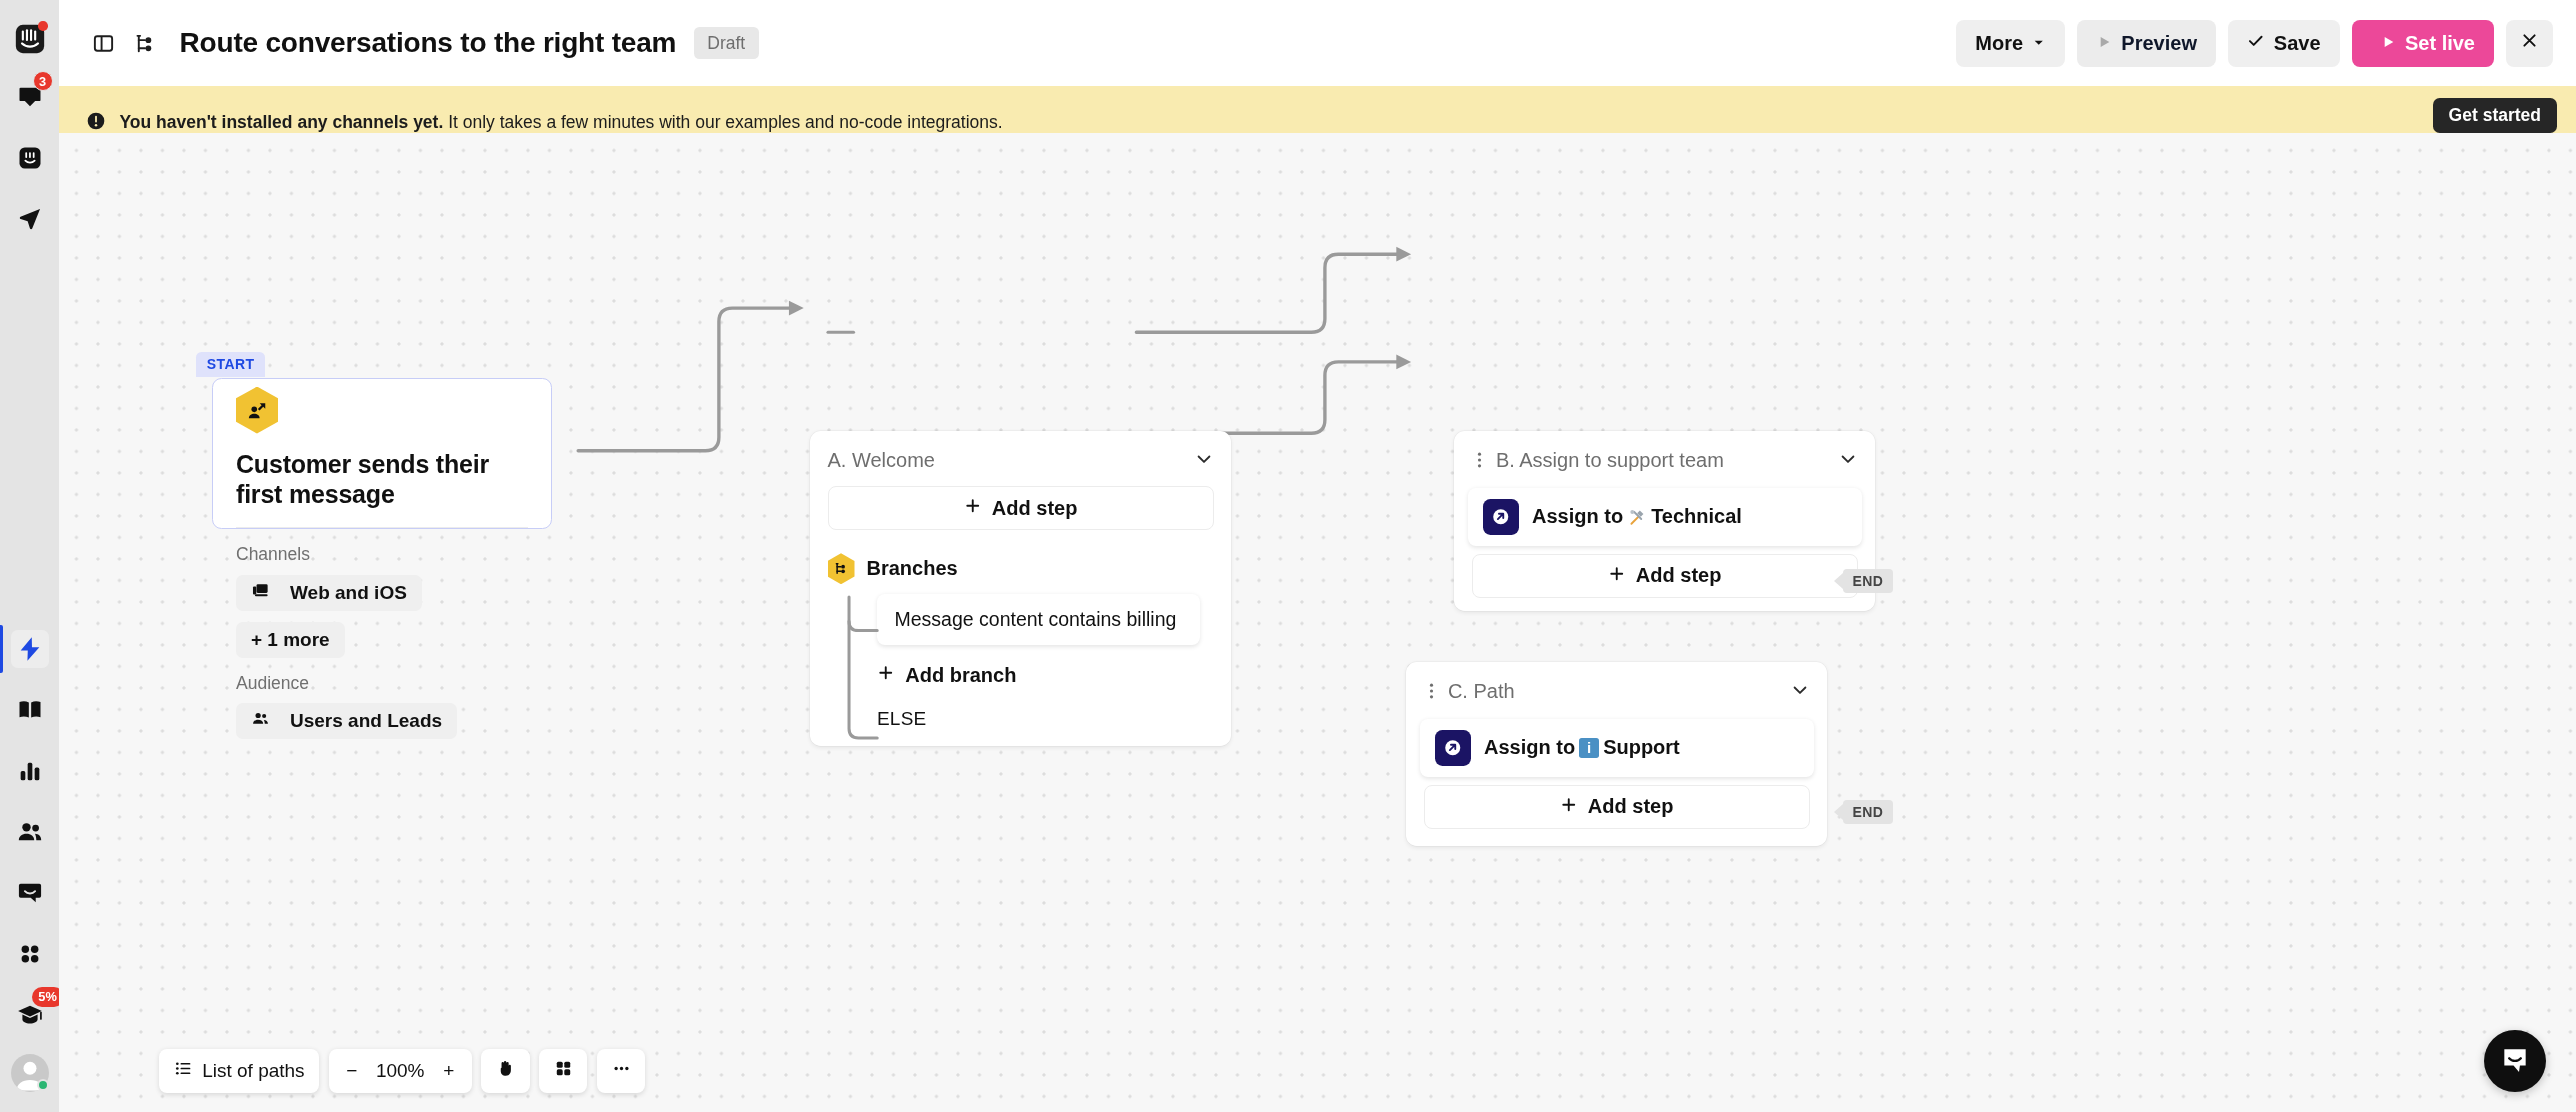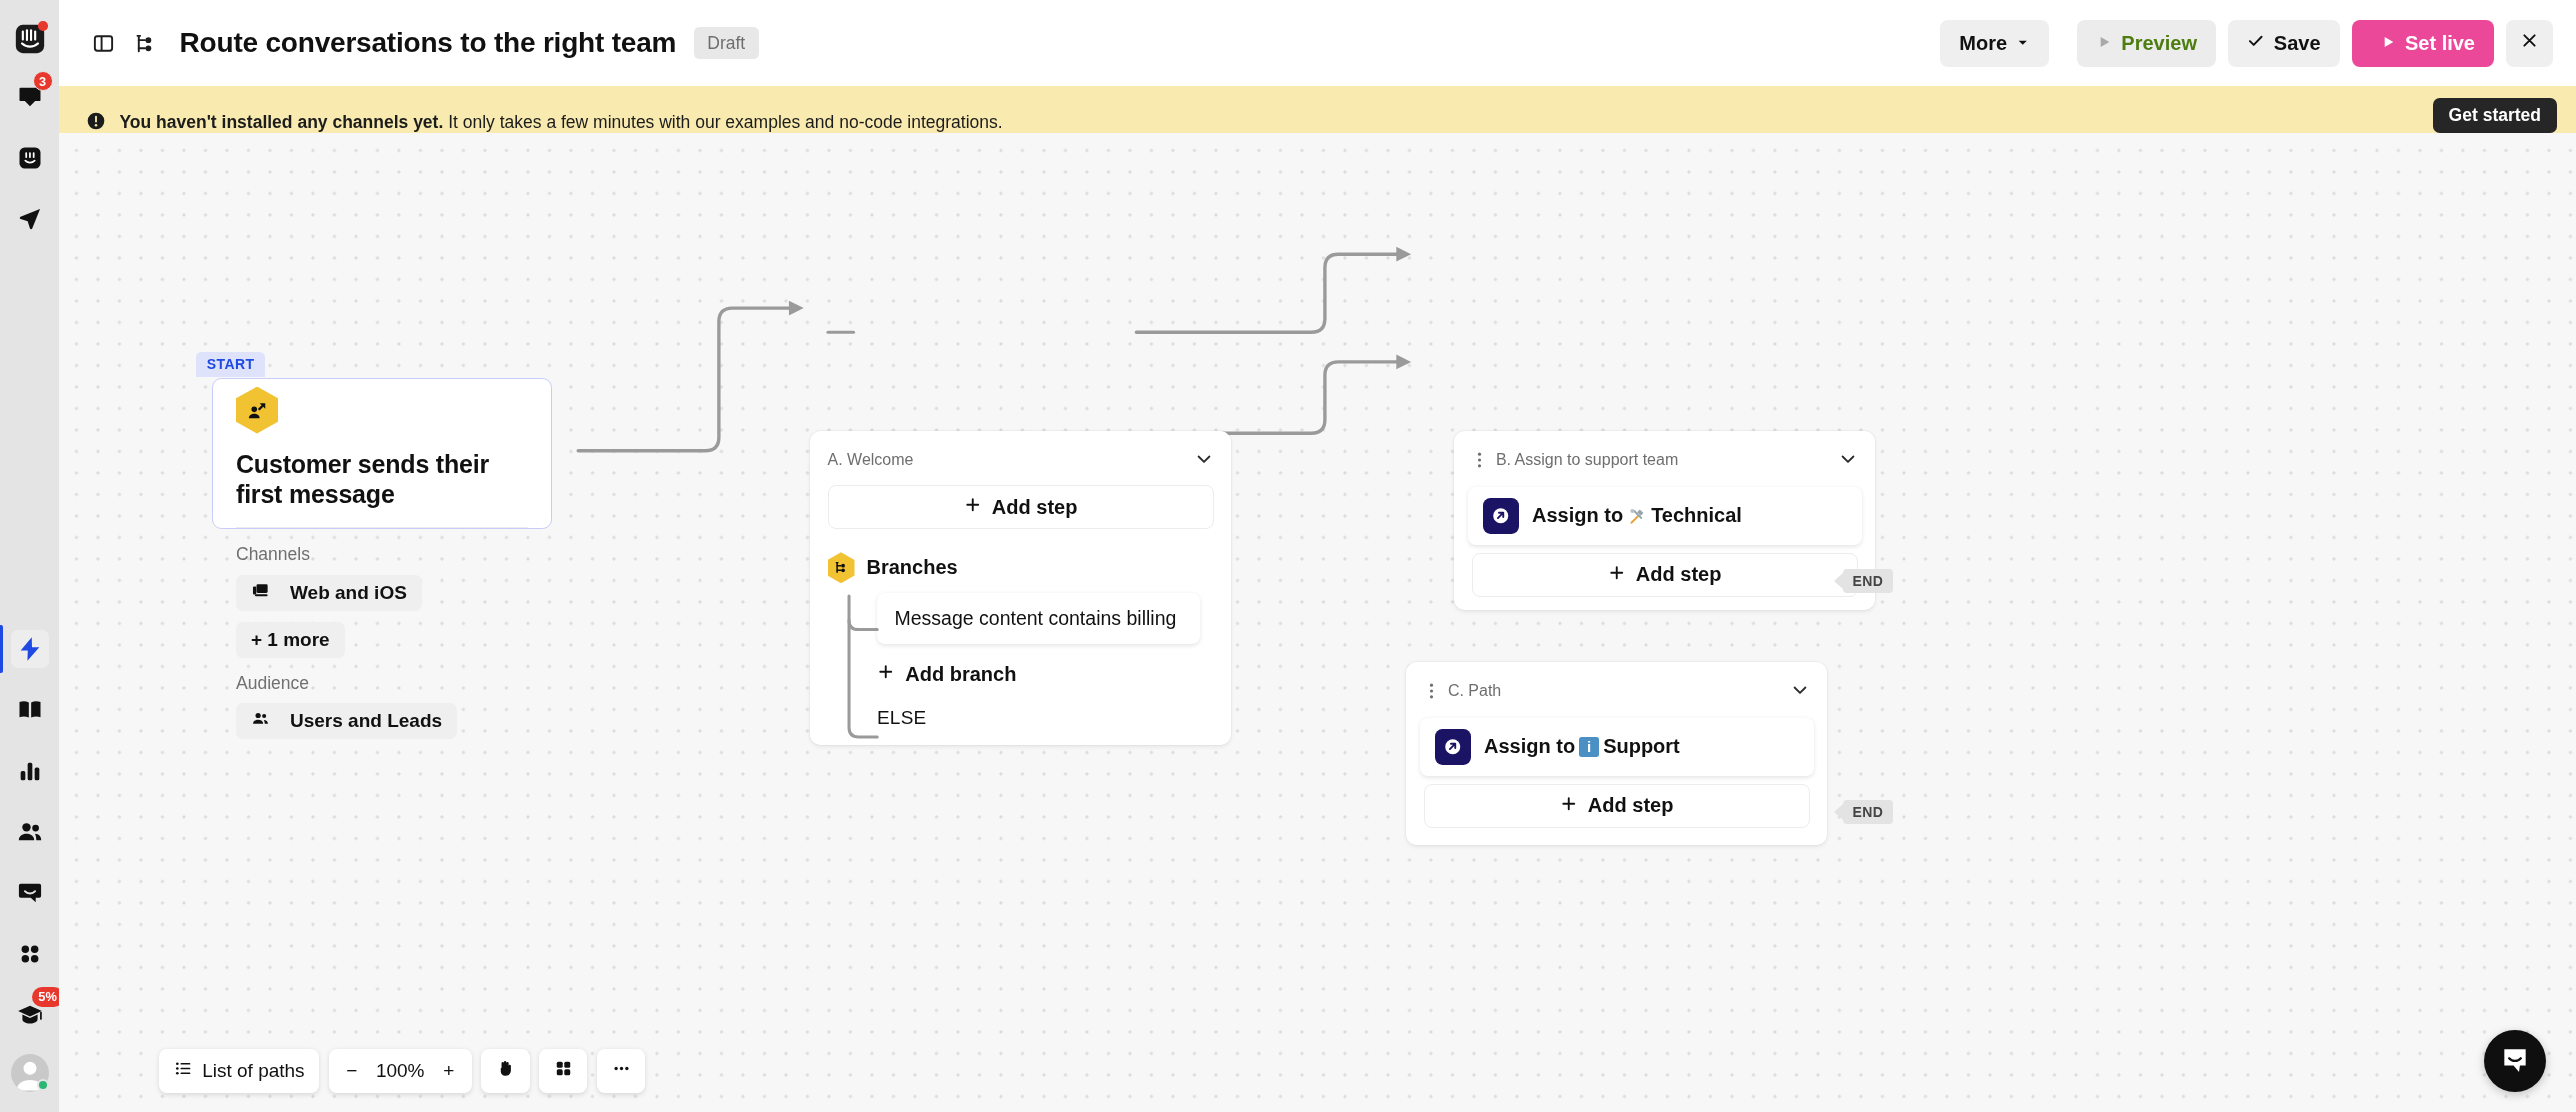--- a/index.html
+++ b/index.html
@@ -78,21 +78,21 @@
   }
   .hdr-right { margin-left:auto; display:flex; align-items:center; gap: 12px; }
   .btn {
     display:flex;align-items:center; gap:9.4px;
     border-radius: 8px; border:none; cursor:pointer;
     font-family:"Liberation Sans", sans-serif;
     font-size: 20px; font-weight: 700;
     padding: 0 19px; height: 47px; white-space:nowrap;
   }
   .btn-grey { background:#efefef; color:#111; }
-  .btn-grey-disabled { background:#ececec; color:#4d7c0f; cursor:default;margin-left:16px; }
+  .btn-grey-disabled { background:#ececec; color:#0f172a; cursor:default; }
   .btn-green { background:#ec4899; color:#fff;padding-left:28px; }
   .btn-sq { width:47px; padding:0; justify-content:center; background:#efefef; color:#111; }
 
   
   .banner {
     height: 47px; background:#f9ebb0; flex: 0 0 47px;
     display:flex; align-items:flex-end; padding: 0 19px 0 27px;
     position: relative;
   }
   .banner-text { font-size: 17.5px; color:#1c1c1c; margin-left:13.5px; }
@@ -145,21 +145,21 @@
   }
 
   
   .node {
     position:absolute; background:#fff; border-radius: 10.8px;
     box-shadow: 0 1.3px 4.7px rgba(0,0,0,0.07), 0 0 0 0.7px rgba(0,0,0,0.035);
   }
   .node-hdr {
     display:flex; align-items:center; padding: 17.5px 17.5px 6.7px 17.5px; gap: 9.4px;
   }
-  .node-title { font-size: 16px; color:#6e6e6e; font-weight:400; }
+  .node-title { font-size: 20px; color:#6e6e6e; font-weight:400; }
   .node-chev { margin-left:auto; cursor:pointer; }
   .grip { cursor:grab; display:flex; }
   .add-step {
     margin: 8px 17.5px 0; height: 44px; border:1.3px solid #ececec; border-radius: 8px;
     display:flex;align-items:center;justify-content:center; gap:10.8px;
     font-size: 20px; font-weight:700; color:#111; cursor:pointer; background:#fff;
   }
   .step-card {
     margin: 9.4px 13.5px 0; background:#fff; border-radius: 8px;
     box-shadow: 0 1.3px 4px rgba(0,0,0,0.10);

